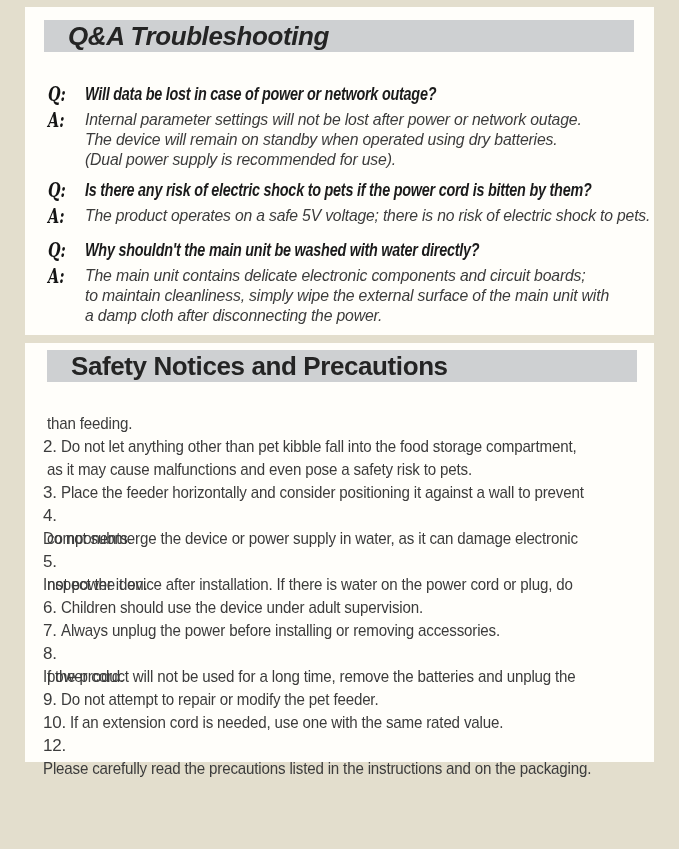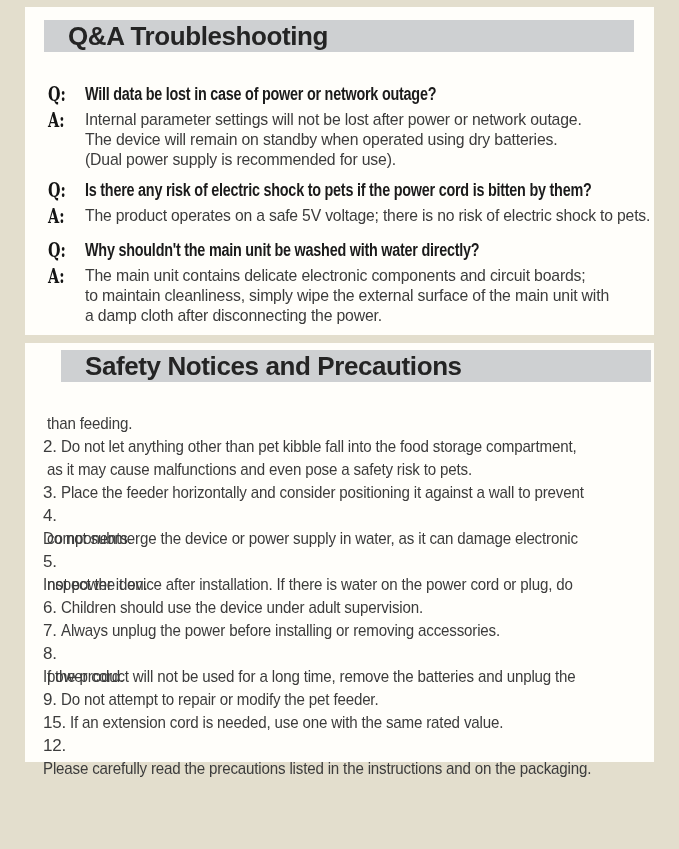--- a/index.html
+++ b/index.html
@@ -13,30 +13,30 @@
     width:679px; height:849px;
     box-sizing:border-box;
     padding:7px 25px 0 25px;
     background:#e3decd;
   }
   .card {
     background:#fffefa;
     box-sizing:border-box;
     width:629px;
   }
-  .card-qa   { padding:13px 4px 9px 19px; }
+  .card-qa   { padding:13px 4px 9px 19px;font-style:italic; }
   .card-safe { padding:7px 4px 5px 18px; margin-top:8px; }
   .header-bar {
     width:590px; height:32px;
     background:#ced0d2;
     display:flex; align-items:center;
     box-sizing:border-box;
     padding-left:24px;
   }
-  .card-safe .header-bar { margin-left:18px; }
+  .card-safe .header-bar { margin-left:4px; }
   .section-title {
     font-size:26px; font-weight:bold;
     color:#242424; letter-spacing:-0.4px;
     white-space:nowrap;
   }
   
   .qa-items { margin-top:30px; margin-left:4px; }
   .qa-group { margin-bottom:8px; }
   .qa-group:nth-child(2) { margin-bottom:12px; }
   .qa-group:last-child { margin-bottom:0; }
@@ -165,21 +165,21 @@
           <div class="s-line"><span class="s-num">7.</span><span class="fit s-text" style="transform: scaleX(0.89);">Always unplug the power before installing or removing accessories.</span></div>
         </div>
         <div class="s-item">
           <div class="s-line"><span class="s-num">8.</span><span class="fit s-text" style="transform: scaleX(0.89);">If the product will not be used for a long time, remove the batteries and unplug the</span></div>
           <div class="s-line cont"><span class="fit s-text" style="transform: scaleX(0.89);">power cord.</span></div>
         </div>
         <div class="s-item">
           <div class="s-line"><span class="s-num">9.</span><span class="fit s-text" style="transform: scaleX(0.89);">Do not attempt to repair or modify the pet feeder.</span></div>
         </div>
         <div class="s-item">
-          <div class="s-line"><span class="s-num">15.</span><span class="fit s-text" style="transform: scaleX(0.89);">If an extension cord is needed, use one with the same rated value.</span></div>
+          <div class="s-line"><span class="s-num">10.</span><span class="fit s-text" style="transform: scaleX(0.89);">If an extension cord is needed, use one with the same rated value.</span></div>
         </div>
         <div class="s-item">
           <div class="s-line"><span class="s-num">12.</span><span class="fit s-text" style="transform: scaleX(0.89);">Please carefully read the precautions listed in the instructions and on the packaging.</span></div>
         </div>
       </div>
   </div>
 
 </div>
 
 </body></html>

